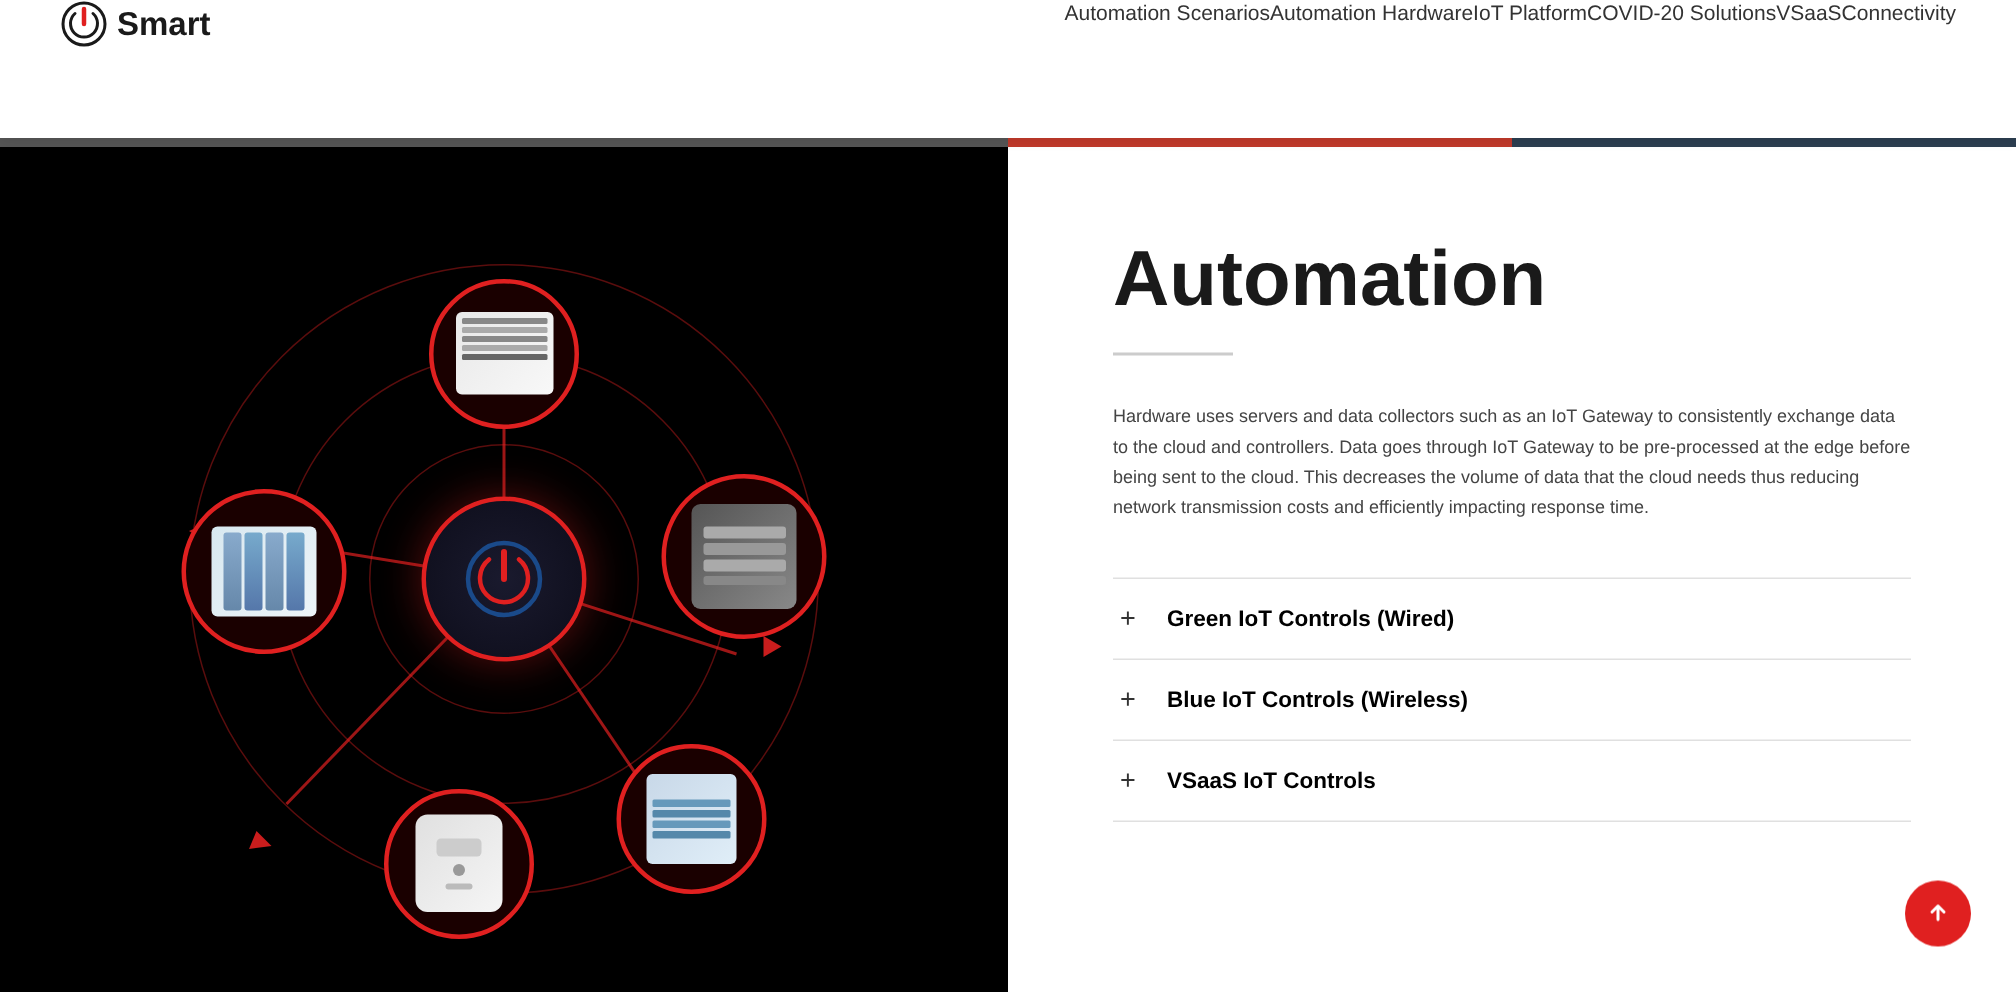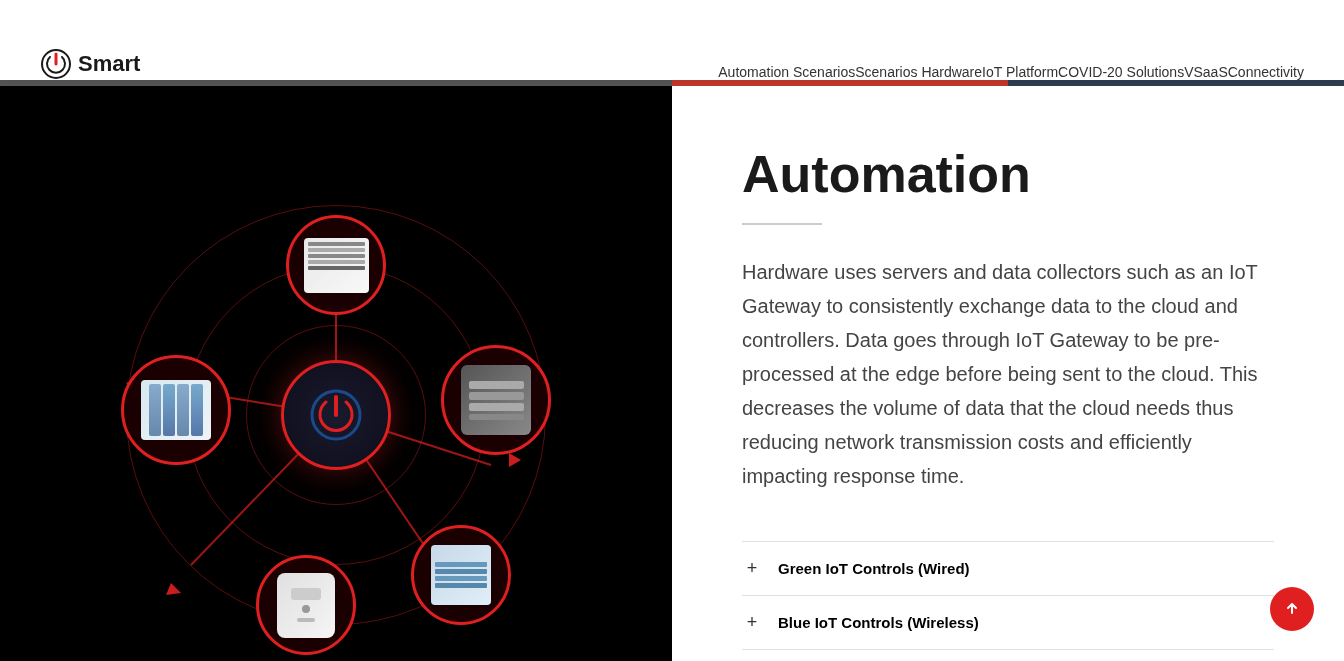--- a/index.html
+++ b/index.html
@@ -1,24 +1,24 @@
 <!DOCTYPE html>
 <html><head>
   <meta charset="utf-8">
   <style>
     * { margin: 0; padding: 0; box-sizing: border-box; }
     body { font-family: 'Arial', sans-serif; background: #fff; width: 1344px; overflow-x: hidden; }
 
     
     header {
       display: flex;
-      align-items: flex-end;
+      align-items: flex-start;
       justify-content: space-between;
       padding: 0 40px;
-      height: 80px;
+      height: 92px;
       background: #fff;
       box-shadow: 0 2px 8px rgba(0,0,0,0.08);
       position: relative;
       z-index: 10;
     }
     .logo {
       display: flex;
       align-items: center;
       gap: 6px;
       font-size: 22px;
@@ -159,24 +159,24 @@
     }
 
     .title-divider {
       width: 80px;
       height: 2px;
       background: #ccc;
       margin-bottom: 30px;
     }
 
     .section-desc {
-      font-size: 20px;
+      font-size: 12px;
       color: #444;
       line-height: 1.7;
-      margin-bottom: 48px;
+      margin-bottom: 36px;
     }
 
     .accordion-item {
       border-top: 1px solid #e0e0e0;
       padding: 16px 0;
       display: flex;
       align-items: center;
       gap: 16px;
       cursor: pointer;
     }
@@ -225,21 +225,21 @@
     <svg class="logo-icon" viewBox="0 0 32 32" fill="none" xmlns="http://www.w3.org/2000/svg">
       <circle cx="16" cy="16" r="14" stroke="#1a1a1a" stroke-width="2" fill="none"></circle>
       <path d="M16 6 L16 16" stroke="#e02020" stroke-width="3" stroke-linecap="round"></path>
       <path d="M10 9 A9 9 0 1 0 22 9" stroke="#1a1a1a" stroke-width="2" fill="none" stroke-linecap="round"></path>
     </svg>
     <span>Smart</span>
   </div>
 
   <nav>
     <a href="#">Automation Scenarios</a>
-    <a href="#">Scenarios Hardware</a>
+    <a href="#">Automation Hardware</a>
     <a href="#">IoT Platform</a>
     <a href="#">COVID-20 Solutions</a>
     <a href="#">VSaaS</a>
     <a href="#">Connectivity</a>
   </nav>
 
 </header>
 
 <div class="progress-bar">
   <div class="progress-segment-1"></div>

